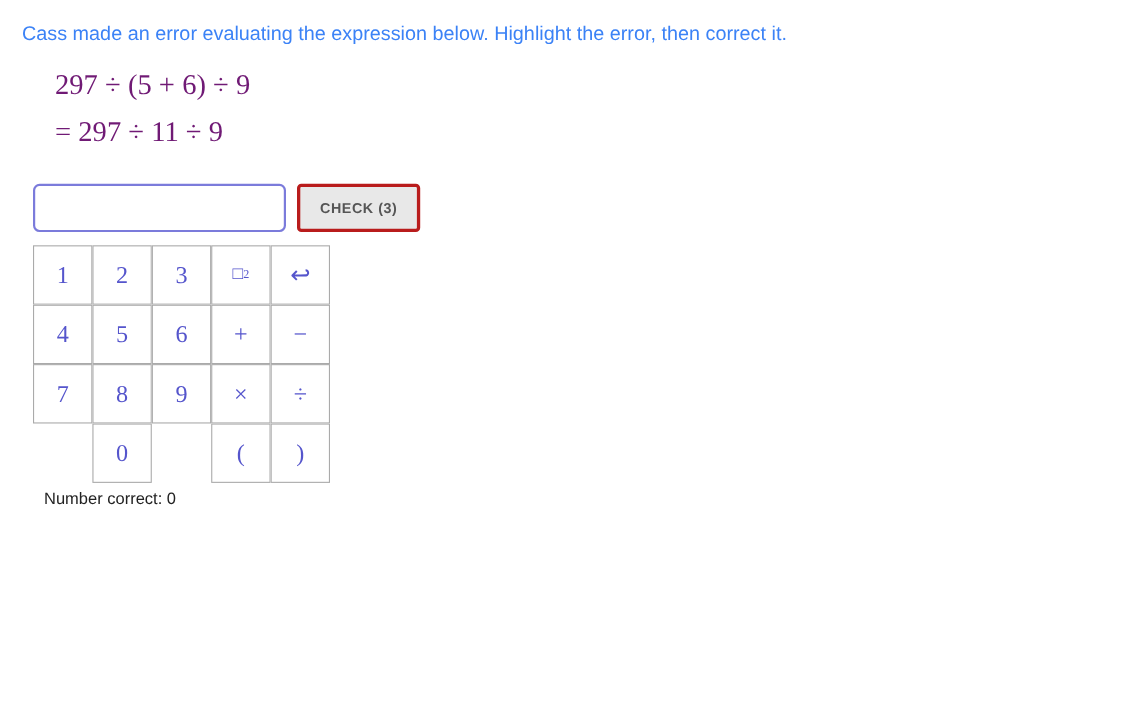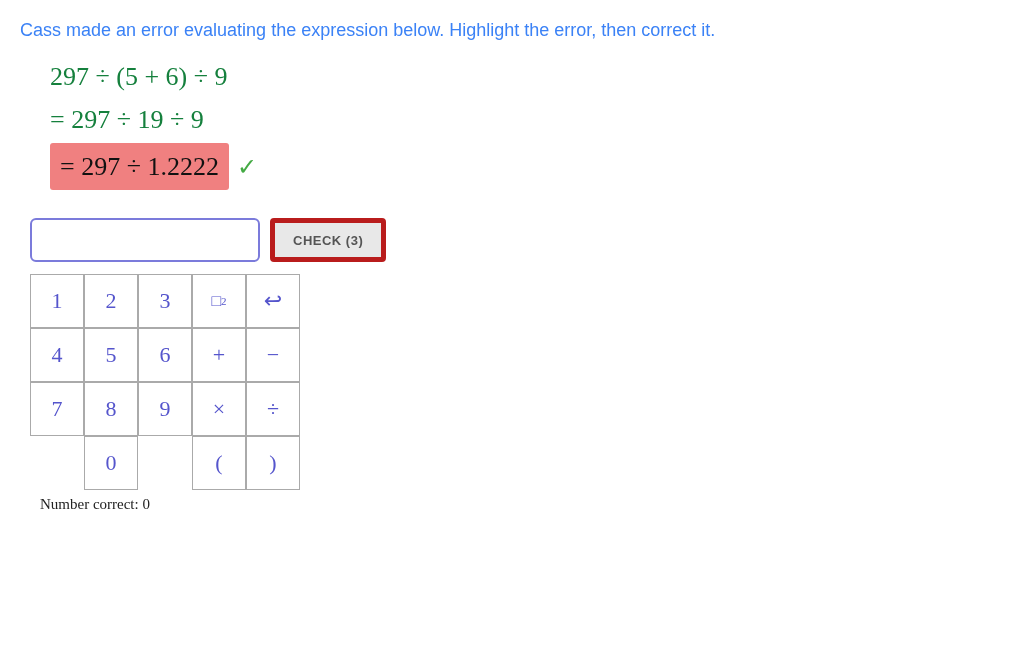--- a/index.html
+++ b/index.html
@@ -19,21 +19,21 @@
       font-family: Arial, sans-serif;
     }
 
     .math-block {
       margin-left: 30px;
       margin-bottom: 8px;
     }
 
     .math-line {
       font-size: 26px;
-      color: #15803d;
+      color: #701a75;
       font-family: 'Georgia', 'Times New Roman', serif;
       line-height: 1.5;
       display: flex;
       align-items: center;
       gap: 10px;
     }
 
     .math-line.highlighted {
       background-color: #f08080;
       display: inline-flex;
@@ -74,21 +74,21 @@
       font-size: 18px;
       padding: 4px 8px;
       outline: none;
       color: #333;
     }
 
     .check-button {
       height: 44px;
       padding: 0 18px;
       background: #e8e8e8;
-      border: 5px solid #b91c1c;
+      border: 3px solid #b91c1c;
       border-radius: 4px;
       font-size: 13px;
       font-family: Arial, sans-serif;
       font-weight: bold;
       letter-spacing: 0.5px;
       color: #555;
       cursor: pointer;
       text-transform: uppercase;
     }
 
@@ -103,45 +103,41 @@
       display: flex;
       align-items: center;
       justify-content: center;
       font-family: 'Georgia', serif;
       position: relative;
     }
 
     
     .number-correct {
       font-size: 15px;
-      font-family: Liberation Serif, serif;
+      font-family: Liberation Sans, sans-serif;
       color: #222;
       margin-top: 6px;
       margin-left: 10px;
     }
   </style>
 </head>
 <body>
 
 <p class="problem-text">Cass made an error evaluating the expression below.  Highlight the error, then correct it.</p>
 
 <div class="math-block">
 
   <div class="math-line-wrapper">
     <div class="math-line">297 ÷ (5 + 6) ÷ 9</div>
   </div>
 
   <div class="math-line-wrapper">
-    <div class="math-line">= 297 ÷ 19 ÷ 9</div>
+    <div class="math-line">= 297 ÷ 11 ÷ 9</div>
   </div>
 
-  <div class="math-line-wrapper">
-    <div class="math-line highlighted">= 297 ÷ 1.2222</div>
-    <span class="checkmark">✓</span>
-  </div>
 
 </div>
 
 <div class="answer-area">
   <div class="answer-row">
     <input type="text" class="answer-input" placeholder="" style="">
     <button class="check-button">CHECK (3)</button>
   </div>
 
   <div style="position:relative; width: 270px; height: 216px;">

